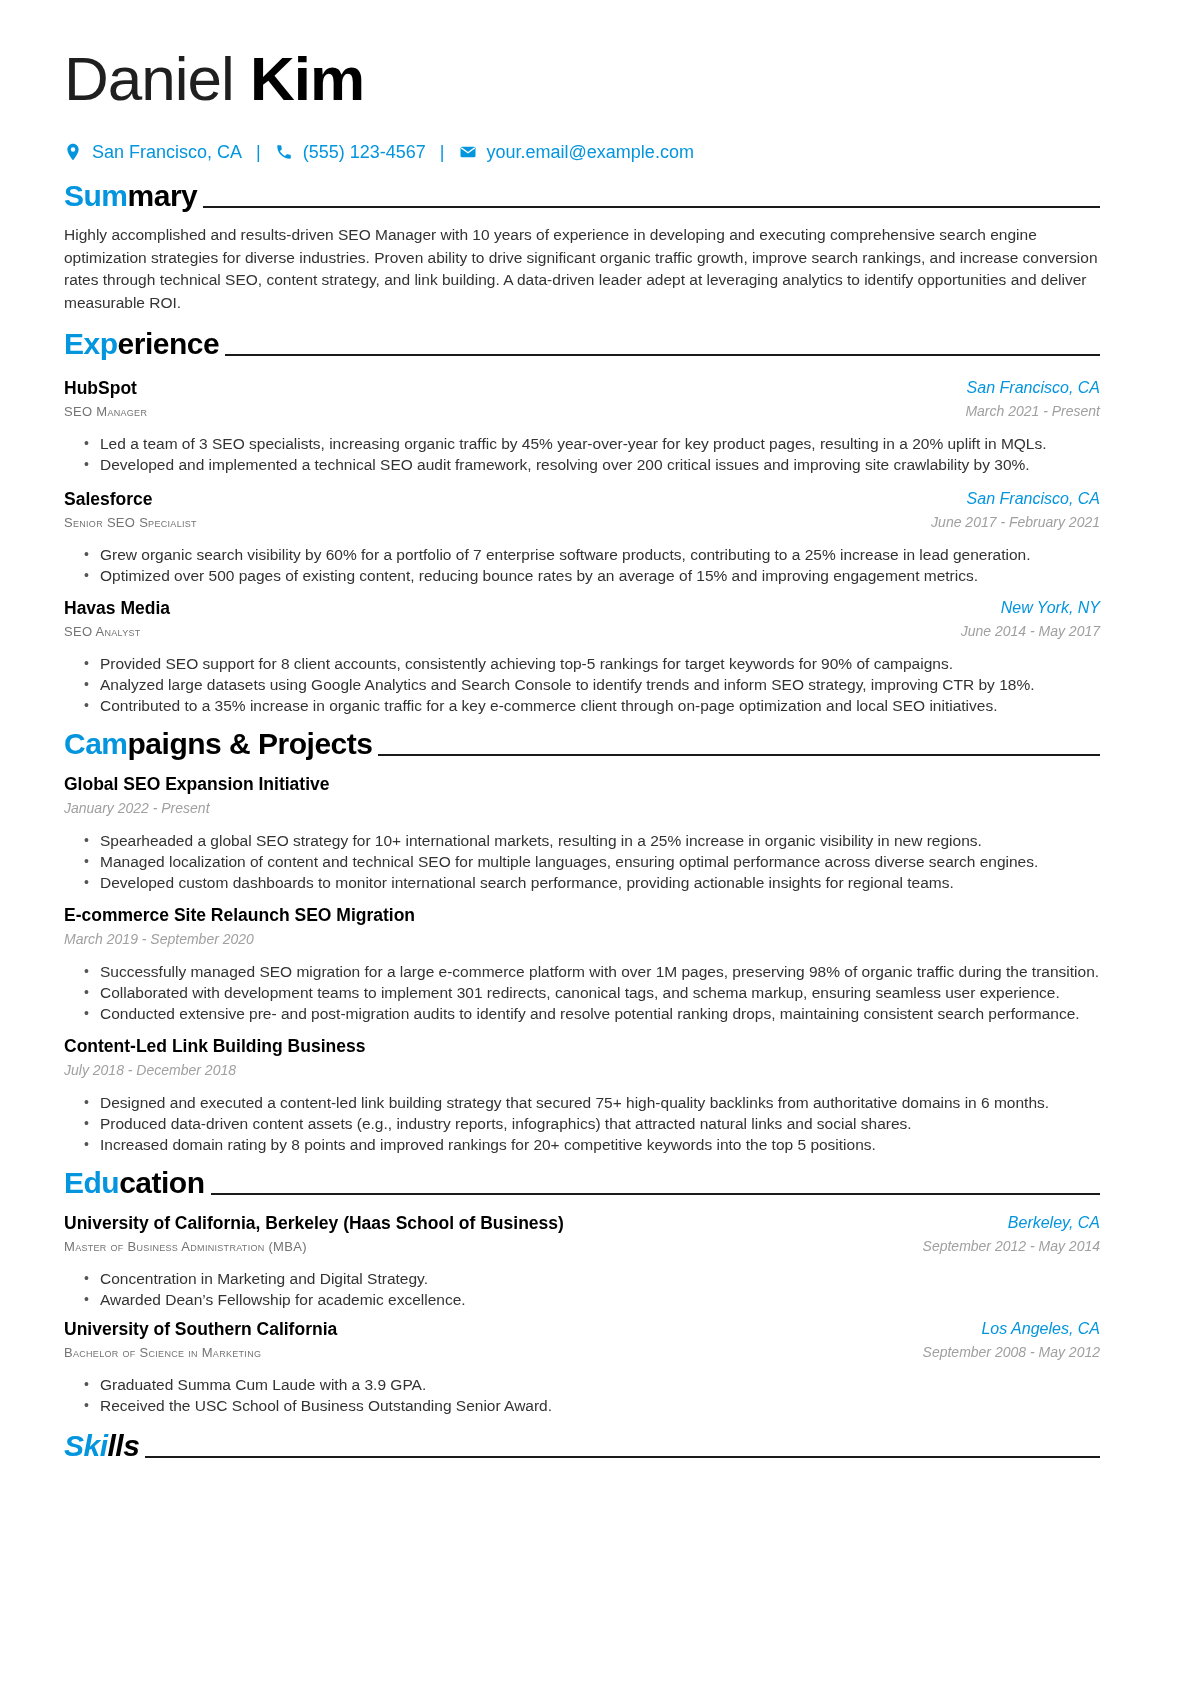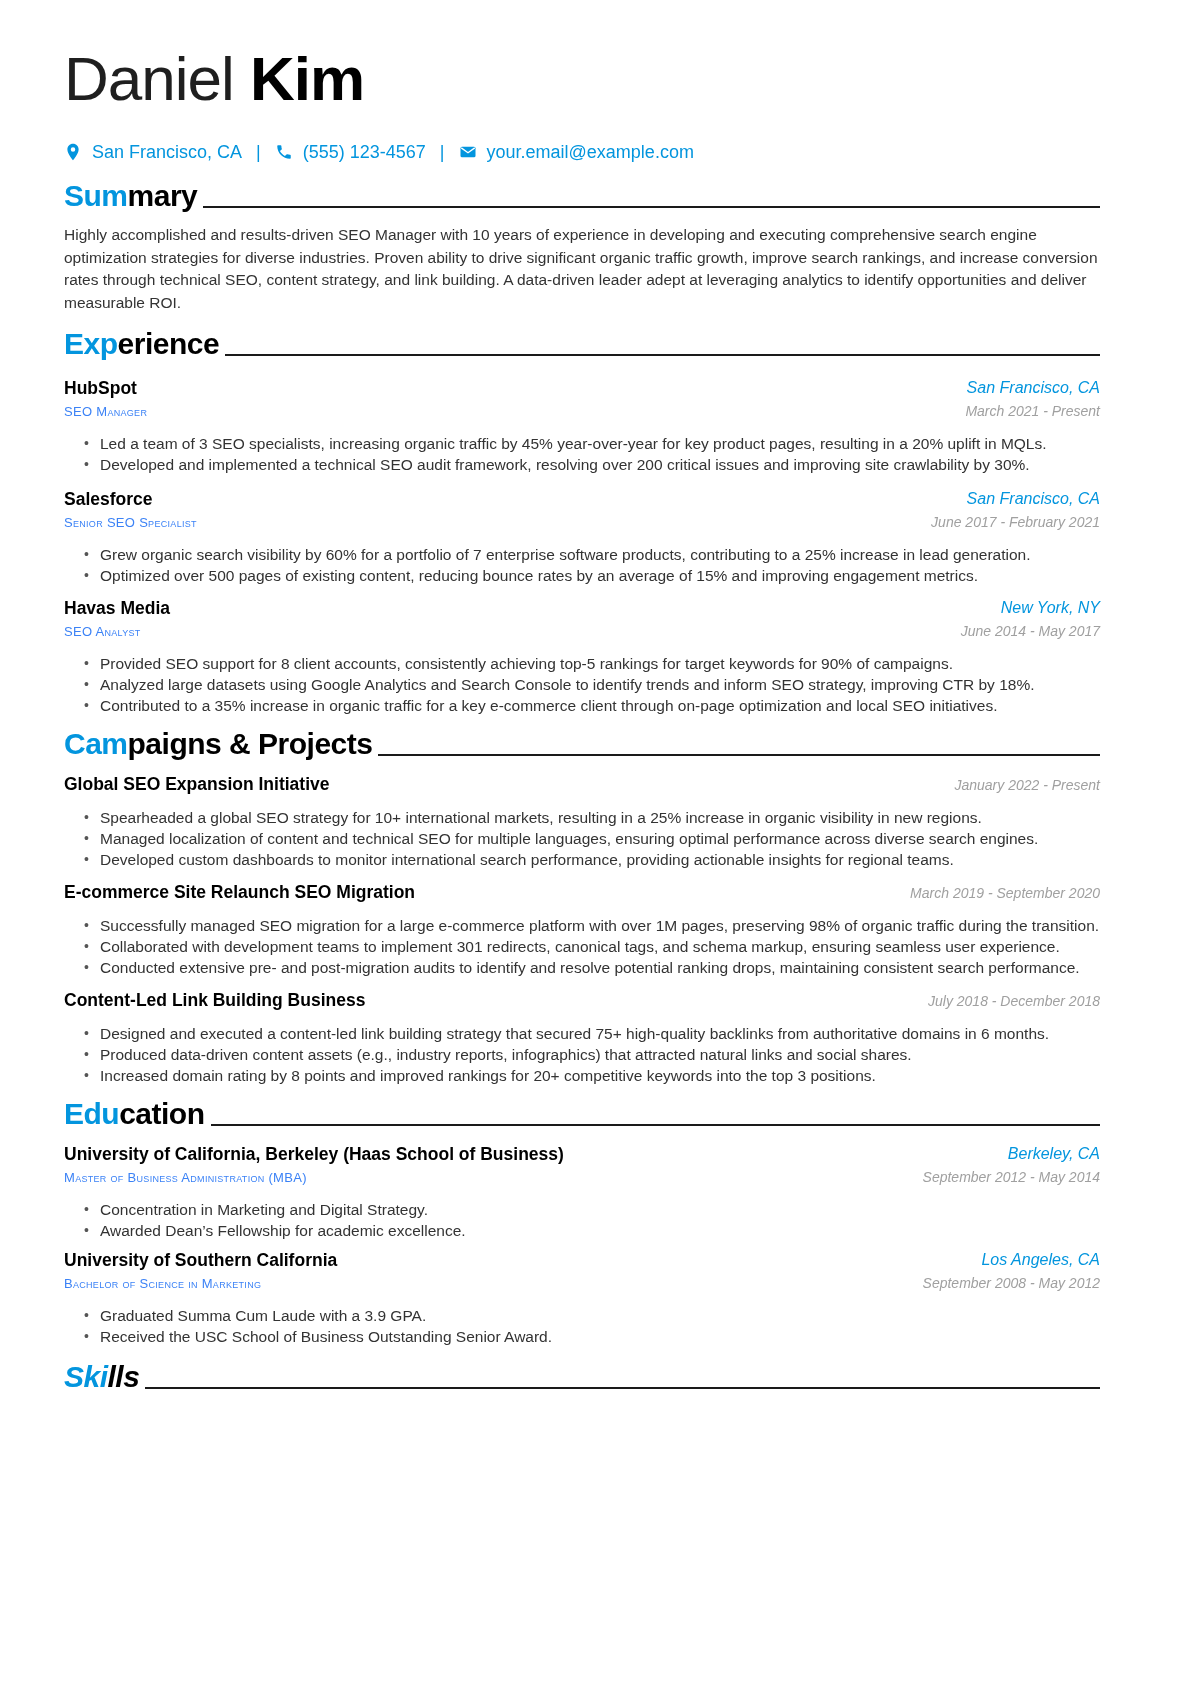--- a/index.html
+++ b/index.html
@@ -21,28 +21,28 @@
   .section-title .h .accent { color: #0395de; }
   .section-title .rule { flex: 1; border-bottom: 2px solid #1a1a1a; margin-left: 6px; margin-bottom: 6px; }
 
   .summary { font-size: 15.5px; line-height: 22.5px; color: #333; margin-top: 10px; text-align: left; }
 
   .entry { margin-top: 10px; }
   .entry-head { display: flex; justify-content: space-between; align-items: flex-start; }
   .entry-title { font-size: 17.5px; font-weight: 700; color: #000; line-height: 24px; }
   .entry-loc { font-size: 16px; font-style: italic; color: #0395de; line-height: 24px; }
   .entry-sub { display: flex; justify-content: space-between; align-items: baseline; }
-  .entry-role { font-size: 13px; color: #3b82f6; font-variant: small-caps; letter-spacing: 0.3px; line-height: 22px; text-transform: none; }
+  .entry-role { font-size: 13px; color: #737373; font-variant: small-caps; letter-spacing: 0.3px; line-height: 22px; text-transform: none; }
   .entry-date { font-size: 14px; font-style: italic; color: #a0a0a0; line-height: 22px; }
 
   ul.bullets { list-style: none; margin-top: 10px; padding-left: 20px; }
   ul.bullets li { position: relative; padding-left: 16px; font-size: 15.5px; line-height: 21px; color: #333; }
   ul.bullets li::before { content: "•"; position: absolute; left: 0; top: 0; color: #555; font-size: 14px; }
 
-  .proj-head { display: flex; justify-content: space-between; align-items: baseline; }
+  .proj-head { display: flex; justify-content: space-between; align-items: baseline; flex-direction: column; }
   .proj-title { font-size: 17.5px; font-weight: 700; color: #000; line-height: 24px; }
   .proj-date { font-size: 14px; font-style: italic; color: #a0a0a0; line-height: 24px; }
 </style>
 </head>
 <body>
 
 <div class="page">
 
   <div class="name">
     <span class="first">Daniel</span>
@@ -160,21 +160,21 @@
   </div>
 
   <div class="entry" style="margin-top:10px;">
     <div class="proj-head">
       <span class="proj-title">Content-Led Link Building Business</span>
       <span class="proj-date">July 2018 - December 2018</span>
     </div>
     <ul class="bullets">
       <li>Designed and executed a content-led link building strategy that secured 75+ high-quality backlinks from authoritative domains in 6 months.</li>
       <li>Produced data-driven content assets (e.g., industry reports, infographics) that attracted natural links and social shares.</li>
-      <li>Increased domain rating by 8 points and improved rankings for 20+ competitive keywords into the top 3 positions.</li>
+      <li>Increased domain rating by 8 points and improved rankings for 20+ competitive keywords into the top 5 positions.</li>
     </ul>
   </div>
 
   <div class="section-title" style="margin-top:10px;">
     <span class="h"><span class="accent">Edu</span><span>cation</span></span>
     <span class="rule"></span>
   </div>
 
   <div class="entry" style="margin-top:10px;">
     <div class="entry-head">

